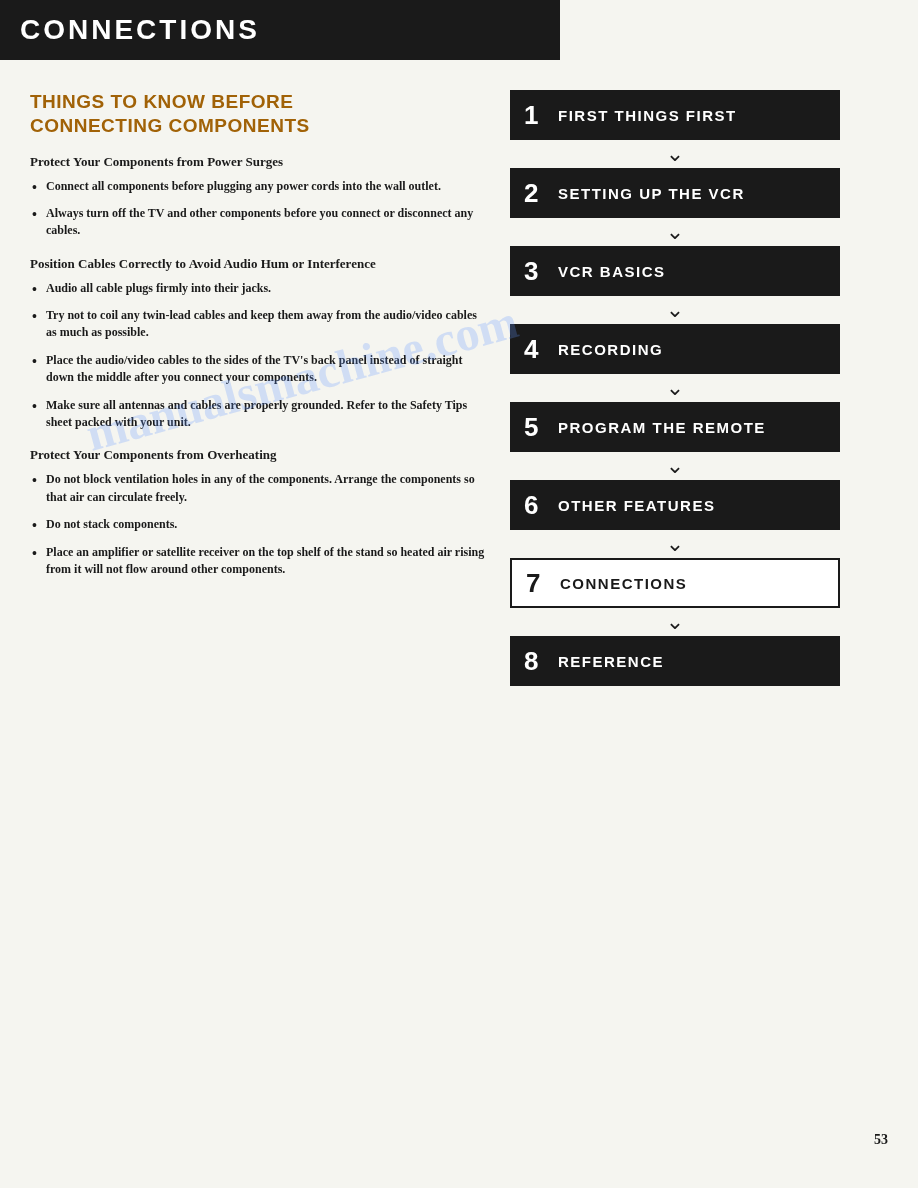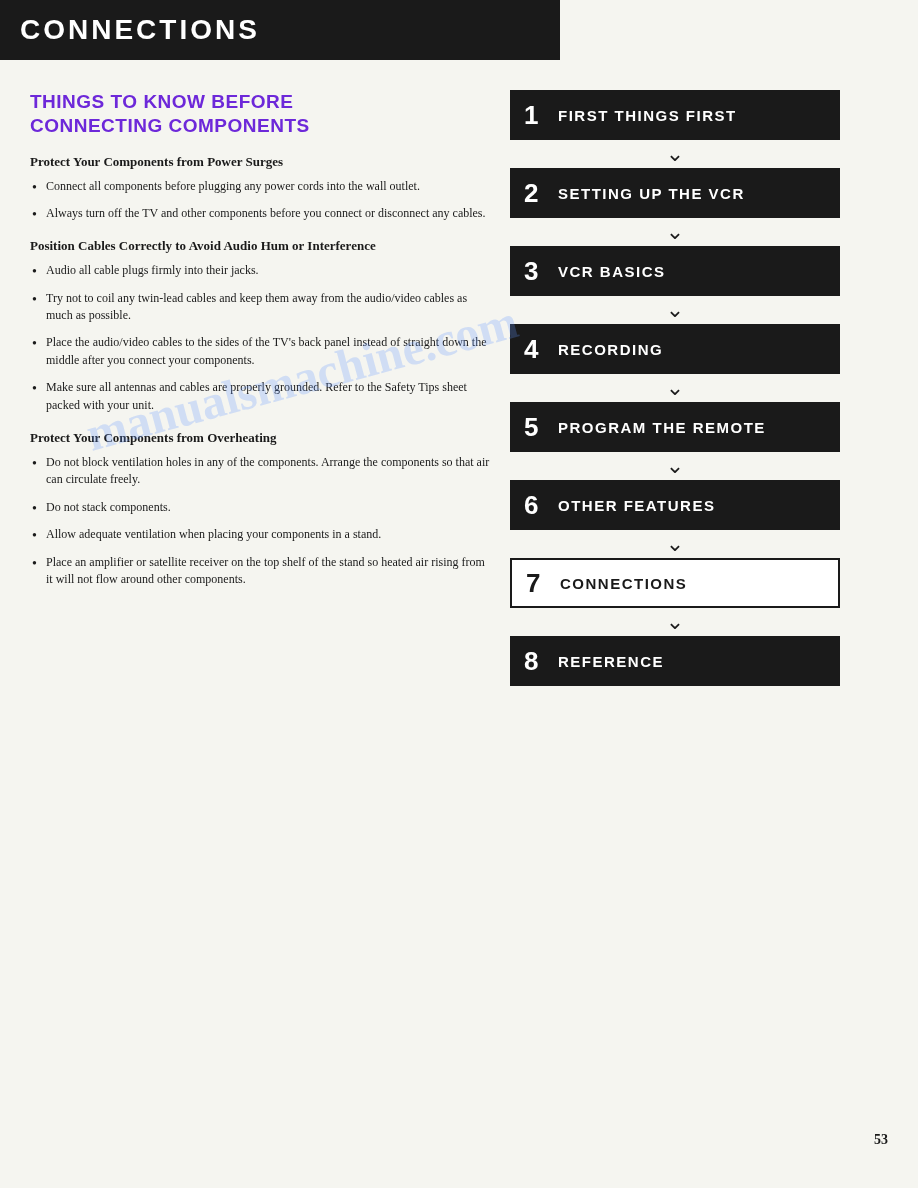--- a/index.html
+++ b/index.html
@@ -49,38 +49,39 @@
     .left-col {
       flex: 0 0 460px;
       max-width: 460px;
     }
 
     .section-title {
       font-family: Arial, sans-serif;
       font-size: 19px;
       font-weight: 900;
       text-transform: uppercase;
-      color: #6d28d9;
+      color: #a16207;
       line-height: 1.25;
       margin-bottom: 14px;
       letter-spacing: 0.5px;
     }
 
     .subsection-title {
       font-size: 13px;
       font-weight: bold;
       color: #1a1a1a;
       margin-bottom: 8px;
       margin-top: 16px;
     }
 
     .bullet-list {
       list-style: none;
       padding: 0;
       margin-bottom: 8px;
+      font-weight: bold;
     }
 
     .bullet-list li {
       font-size: 12px;
       color: #1a1a1a;
       line-height: 1.45;
       margin-bottom: 10px;
       padding-left: 16px;
       position: relative;
     }
@@ -199,21 +200,20 @@
         <li>Audio all cable plugs firmly into their jacks.</li>
         <li>Try not to coil any twin-lead cables and keep them away from the audio/video cables as much as possible.</li>
         <li>Place the audio/video cables to the sides of the TV's back panel instead of straight down the middle after you connect your components.</li>
         <li>Make sure all antennas and cables are properly grounded. Refer to the Safety Tips sheet packed with your unit.</li>
       </ul>
 
       <div class="subsection-title">Protect Your Components from Overheating</div>
       <ul class="bullet-list">
         <li>Do not block ventilation holes in any of the components. Arrange the components so that air can circulate freely.</li>
         <li>Do not stack components.</li>
-        <li>Allow adequate ventilation when placing your components in a stand.</li>
         <li>Place an amplifier or satellite receiver on the top shelf of the stand so heated air rising from it will not flow around other components.</li>
       </ul>
 
     </div>
 
     <div class="right-col">
 
       <div class="nav-step">
         <span class="step-number">1</span>
         <span class="step-label">FIRST THINGS FIRST</span>

